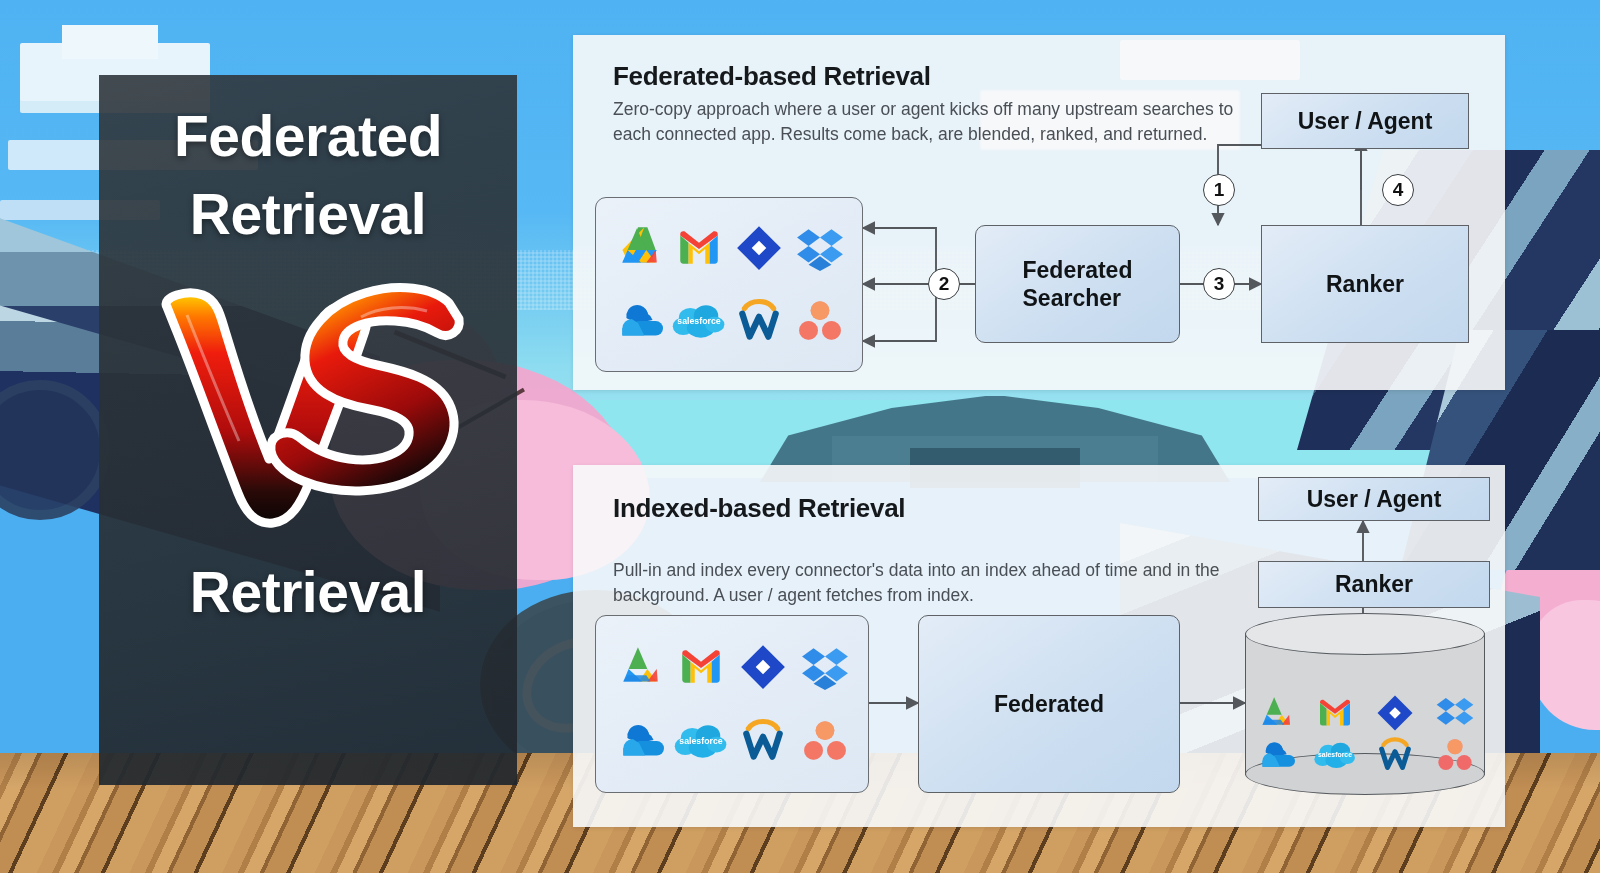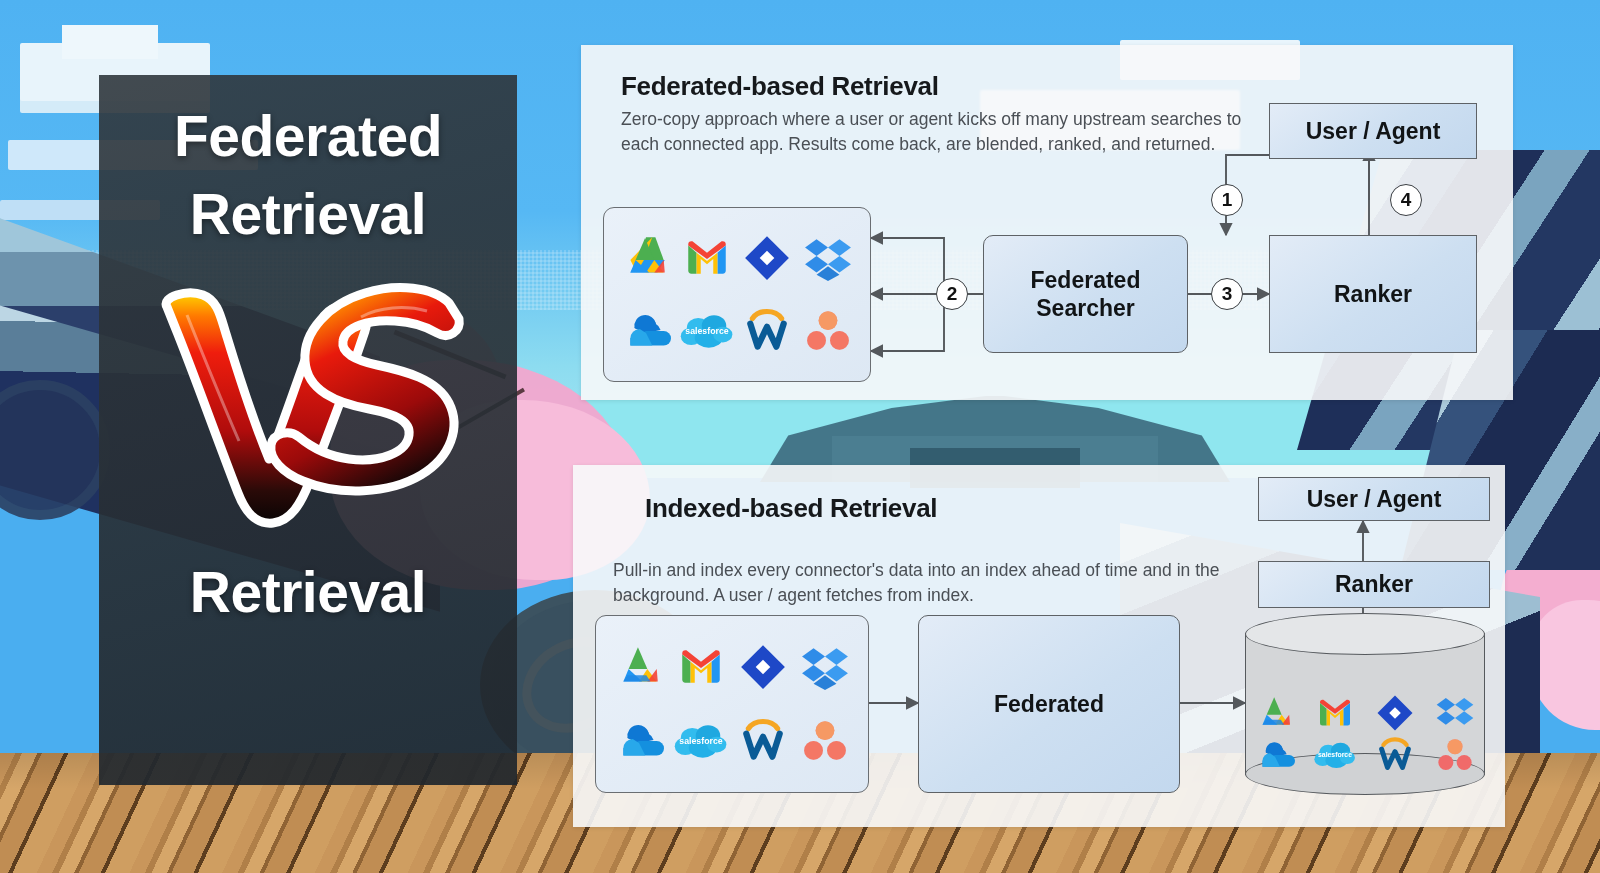--- a/index.html
+++ b/index.html
@@ -146,43 +146,43 @@
   #vs-wrap { margin-top:22px; margin-bottom:18px; position:relative; width:330px; height:260px;}
   #vs-wrap svg { position:absolute; left:0; top:0; }
   .tc-bottom { margin-top: 6px; }
 
   
   .panel {
     position:absolute;
     background: rgba(247,248,250,.90);
     box-shadow: 0 1px 4px rgba(0,0,0,.10);
   }
-  #panel-federated { left:573px; top:45px;  width:932px; height:355px;margin-left:8px; }
+  #panel-federated { left:573px; top:35px;  width:932px; height:355px; }
   #panel-indexed   { left:573px; top:465px; width:932px; height:362px; }
 
   .panel-title {
     position:absolute; left:40px; font-weight:bold; color:#16191c;
     font-size:26px; letter-spacing:-.3px;
   }
   .panel-desc {
     position:absolute; left:40px; color:#4a4f55; font-size:17.5px; line-height:25px;
     width:630px;
   }
   #panel-federated .panel-title { top:26px; }
   #panel-federated .panel-desc  { top:62px; }
-  #panel-indexed   .panel-title { top:28px;margin-left:32px; }
+  #panel-indexed   .panel-title { top:28px; }
   #panel-indexed   .panel-desc  { top:64px;margin-top:29px; }
 
   
   .node {
     position:absolute;
     background: linear-gradient(145deg,#e3ecf7 0%, #cddff1 55%, #c3d8ee 100%);
     border:1.6px solid #5e6266;
     display:flex; align-items:center; justify-content:center;
-    text-align:center; font-weight:bold; color:#111416; line-height:1.22;
+    text-align:left; font-weight:bold; color:#111416; line-height:1.22;
   }
   .node.round { border-radius:10px; }
 
   
   .apps-box {
     position:absolute;
     background: linear-gradient(150deg,#eaf1f9, #dde8f4);
     border:1.5px solid #6a6e72; border-radius:11px;
     display:grid; grid-template-columns:repeat(4,1fr); grid-template-rows:repeat(2,1fr);
     align-items:center; justify-items:center; padding:14px 12px;

